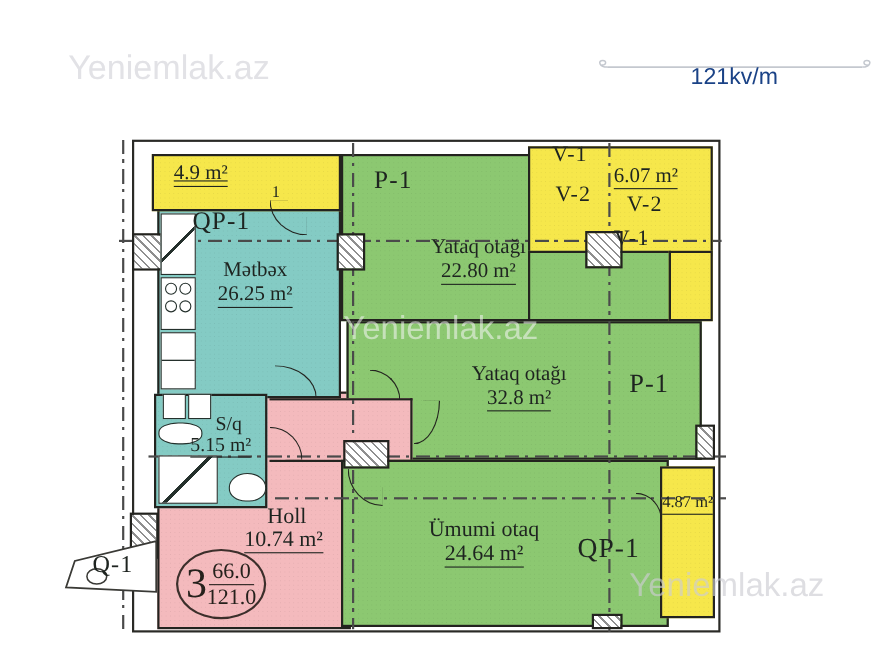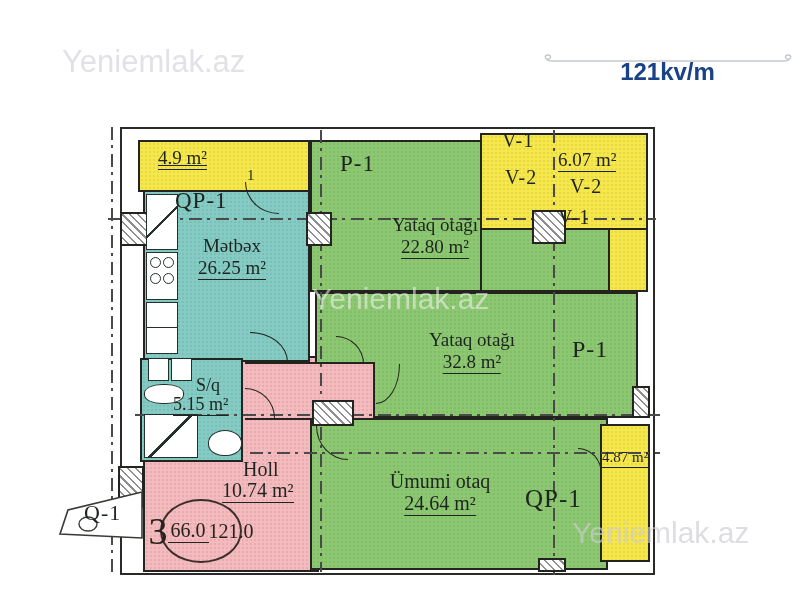--- a/index.html
+++ b/index.html
@@ -19,37 +19,37 @@
   .axv{position:absolute;width:2px;background:repeating-linear-gradient(180deg,#4a4a4a 0 13px,transparent 13px 18px,#4a4a4a 18px 21px,transparent 21px 27px);}
   .arc{position:absolute;box-sizing:border-box;}
   .arc-tr{border-top:1.6px solid #23231f;border-right:1.6px solid #23231f;border-top-right-radius:100% 100%;}
   .arc-bl{border-bottom:1.6px solid #23231f;border-left:1.6px solid #23231f;border-bottom-left-radius:100% 100%;}
   .arc-br{border-bottom:1.6px solid #23231f;border-right:1.6px solid #23231f;border-bottom-right-radius:100% 100%;}
   .fix{position:absolute;box-sizing:border-box;border:1.5px solid #24302c;background:#ffffff;}
   .wm{position:absolute;font-family:"Liberation Sans","DejaVu Sans",sans-serif;font-weight:400;user-select:none;}
   .hdr{position:absolute;font-family:"Liberation Sans","DejaVu Sans",sans-serif;color:#1a4286;text-align:center;}
   .stamp{position:absolute;box-sizing:border-box;border:2px solid #3c2f2b;border-radius:50%;
          display:flex;align-items:center;justify-content:center;color:#26211c;background:transparent;}
-  .frac{display:flex;flex-direction:row;align-items:center;font-size:20px;line-height:1.1;}
+  .frac{display:flex;flex-direction:column;align-items:center;font-size:20px;line-height:1.1;}
   .frac-top{border-bottom:1.6px solid #26211c;padding:0 3px 1px 3px;}
   .burner{position:absolute;width:11px;height:11px;border:1.4px solid #24302c;border-radius:50%;box-sizing:border-box;background:transparent;}
 </style>
 </head>
 <body>
 
 <div class="page">
 
   <div class="wm" style="left:62px;top:44px;font-size:31px;color:#e2e2e6;">Yeniemlak.az</div>
 
   <svg class="abs" style="left:540px;top:52px;" width="256" height="18" viewBox="0 0 256 18">
     <path d="M12 9 H244" stroke="#c4c8cf" stroke-width="1.6" fill="none"></path>
     <path d="M12 9 C5 9 3 3 8 3 C12 3 11 8 7 7" stroke="#c4c8cf" stroke-width="1.4" fill="none"></path>
     <path d="M244 9 C251 9 253 3 248 3 C244 3 245 8 249 7" stroke="#c4c8cf" stroke-width="1.4" fill="none"></path>
   </svg>
-  <div class="hdr" style="left:535px;top:58px;width:265px;font-size:24px;font-weight:700;">121kv/m</div>
+  <div class="hdr" style="left:535px;top:58px;width:265px;font-size:21px;font-weight:400;">121kv/m</div>
 
   <div class="frame" style="left:120px;top:127px;width:535px;height:448px;"></div>
 
   <div class="region" style="left:143px;top:356px;width:176px;height:216px;background-color:#f4babd;"></div>
   <div class="region" style="left:143px;top:190px;width:167px;height:172px;background-color:#84cbc4;"></div>
   <div class="region" style="left:140px;top:358px;width:103px;height:104px;background-color:#84cbc4;"></div>
   <div class="region" style="left:138px;top:140px;width:172px;height:52px;background-color:#f6e74b;"></div>
   <div class="region" style="left:310px;top:140px;width:237px;height:152px;background-color:#8cc871;"></div>
   <div class="region" style="left:480px;top:133px;width:168px;height:100px;background-color:#f6e74b;"></div>
   <div class="region" style="left:480px;top:228px;width:130px;height:64px;background-color:#8cc871;"></div>

